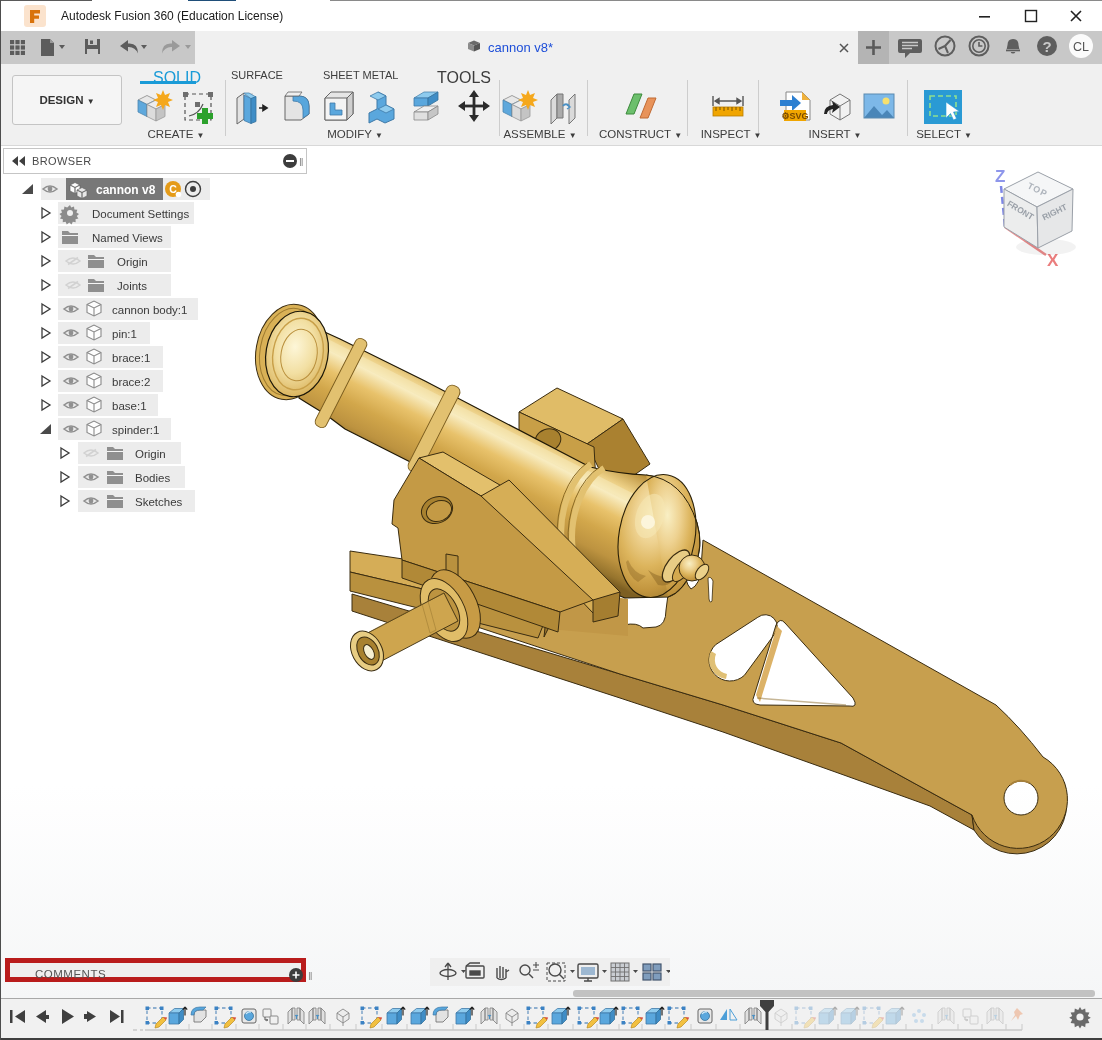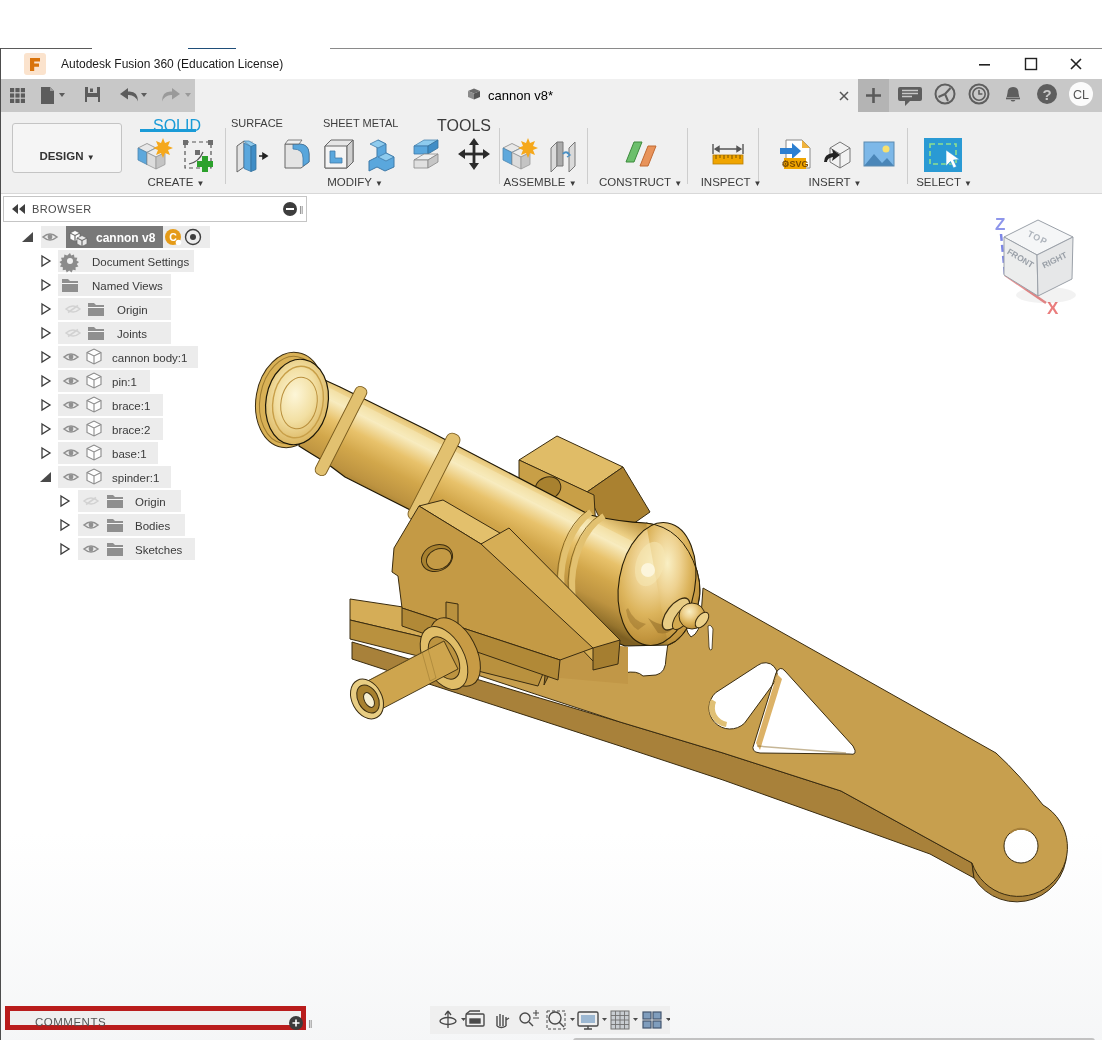--- a/index.html
+++ b/index.html
@@ -1,18 +1,18 @@
 <!DOCTYPE html>
 <html><head>
 <meta charset="utf-8">
 <style>
 * { margin:0; padding:0; box-sizing:border-box; }
 html,body { width:1102px; height:1040px; overflow:hidden; background:#fff;
   font-family:"Liberation Sans", sans-serif; }
-#win { position:relative; width:1102px; height:828px; background:#fff;margin-top:48px; }
+#win { position:relative; width:1102px; height:828px; background:#fff; }
 .abs { position:absolute; }
 </style>
 </head>
 <body>
 <div id="win">
 
 <div class="abs" style="left:0;top:0;width:92px;height:2px;background:#5a5a5a"></div>
 <div class="abs" style="left:188px;top:0;width:48px;height:2px;background:#1f4e79"></div>
 <div class="abs" style="left:330px;top:0;width:772px;height:1px;background:#8a8a8a"></div>
 <div class="abs" style="left:0;top:0;width:1px;height:1040px;background:#4d4d4d;z-index:50"></div>
@@ -61,21 +61,21 @@
       <path d="M184 14 l6 0 -3 4 z"></path>
     </g>
   </svg>
 
   <div class="abs" style="left:194px;top:0;width:663px;height:33px;background:#f0f0f0;"></div>
   <svg class="abs" style="left:466px;top:9px" width="16" height="15" viewBox="0 0 16 15">
     <path d="M1 3 l6 -2.5 6 2.5 -6 2.5 z" fill="#6a6a6a"></path>
     <path d="M1 3 v6 l6 2.5 v-6 z" fill="#8b8b8b"></path>
     <path d="M13 3 v6 l-6 2.5 v-6 z" fill="#555"></path>
   </svg>
-  <div class="abs" style="left:487px;top:9px;font-size:13px;color:#000000;">cannon v8*</div>
+  <div class="abs" style="left:487px;top:9px;font-size:13px;color:#1d4ed8;">cannon v8*</div>
   <svg class="abs" style="left:836px;top:10px" width="14" height="14" viewBox="0 0 14 14">
     <path d="M3 3 L11 11 M11 3 L3 11" stroke="#555" stroke-width="1.5"></path>
   </svg>
 
   <div class="abs" style="left:857px;top:0;width:31px;height:33px;background:#b4b4b4;"></div>
   <svg class="abs" style="left:857px;top:0" width="31" height="33" viewBox="0 0 31 33">
     <path d="M15.5 9 V24 M8 16.5 H23" stroke="#5a5a5a" stroke-width="2.6"></path>
   </svg>
 
   <svg class="abs" style="left:888px;top:0" width="213" height="33" viewBox="0 0 213 33">
@@ -103,21 +103,21 @@
     </g>
     <g>
       <circle cx="192" cy="15" r="12" fill="#fbfbfb"></circle>
       <text x="192" y="20" font-size="12.5" fill="#555" text-anchor="middle" font-family="Liberation Sans">CL</text>
     </g>
   </svg>
 </div>
 
 <div class="abs" id="ribbon" style="left:1px;top:64px;width:1101px;height:82px;background:#f0f0f0;border-bottom:1px solid #d8d8d8;font-size:11.5px;color:#3c3c3c;">
 
-  <div class="abs" style="left:11px;top:11px;width:110px;height:50px;background:#f5f5f5;border:1px solid #c4c4c4;border-radius:3px;text-align:center;line-height:64px;font-weight:bold;color:#333;">DESIGN <span style="font-size:8px;">▼</span></div>
+  <div class="abs" style="left:11px;top:11px;width:110px;height:50px;background:#f5f5f5;border:1px solid #c4c4c4;border-radius:3px;text-align:center;line-height:48px;font-weight:bold;color:#333;">DESIGN <span style="font-size:8px;">▼</span></div>
 
   <div class="abs" style="left:152px;top:5px;color:#1a9bd7;font-size:16px;">SOLID</div>
   <div class="abs" style="left:139px;top:17px;width:56px;height:3px;background:#1a9bd7;"></div>
   <div class="abs" style="left:230px;top:5px;font-size:11px;">SURFACE</div>
   <div class="abs" style="left:322px;top:5px;font-size:11px;">SHEET METAL</div>
   <div class="abs" style="left:436px;top:5px;font-size:16px;">TOOLS</div>
 
   <div class="abs" style="left:224px;top:16px;width:1px;height:56px;background:#cdcdcd;"></div>
   <div class="abs" style="left:498px;top:16px;width:1px;height:56px;background:#cdcdcd;"></div>
   <div class="abs" style="left:586px;top:16px;width:1px;height:56px;background:#cdcdcd;"></div>

